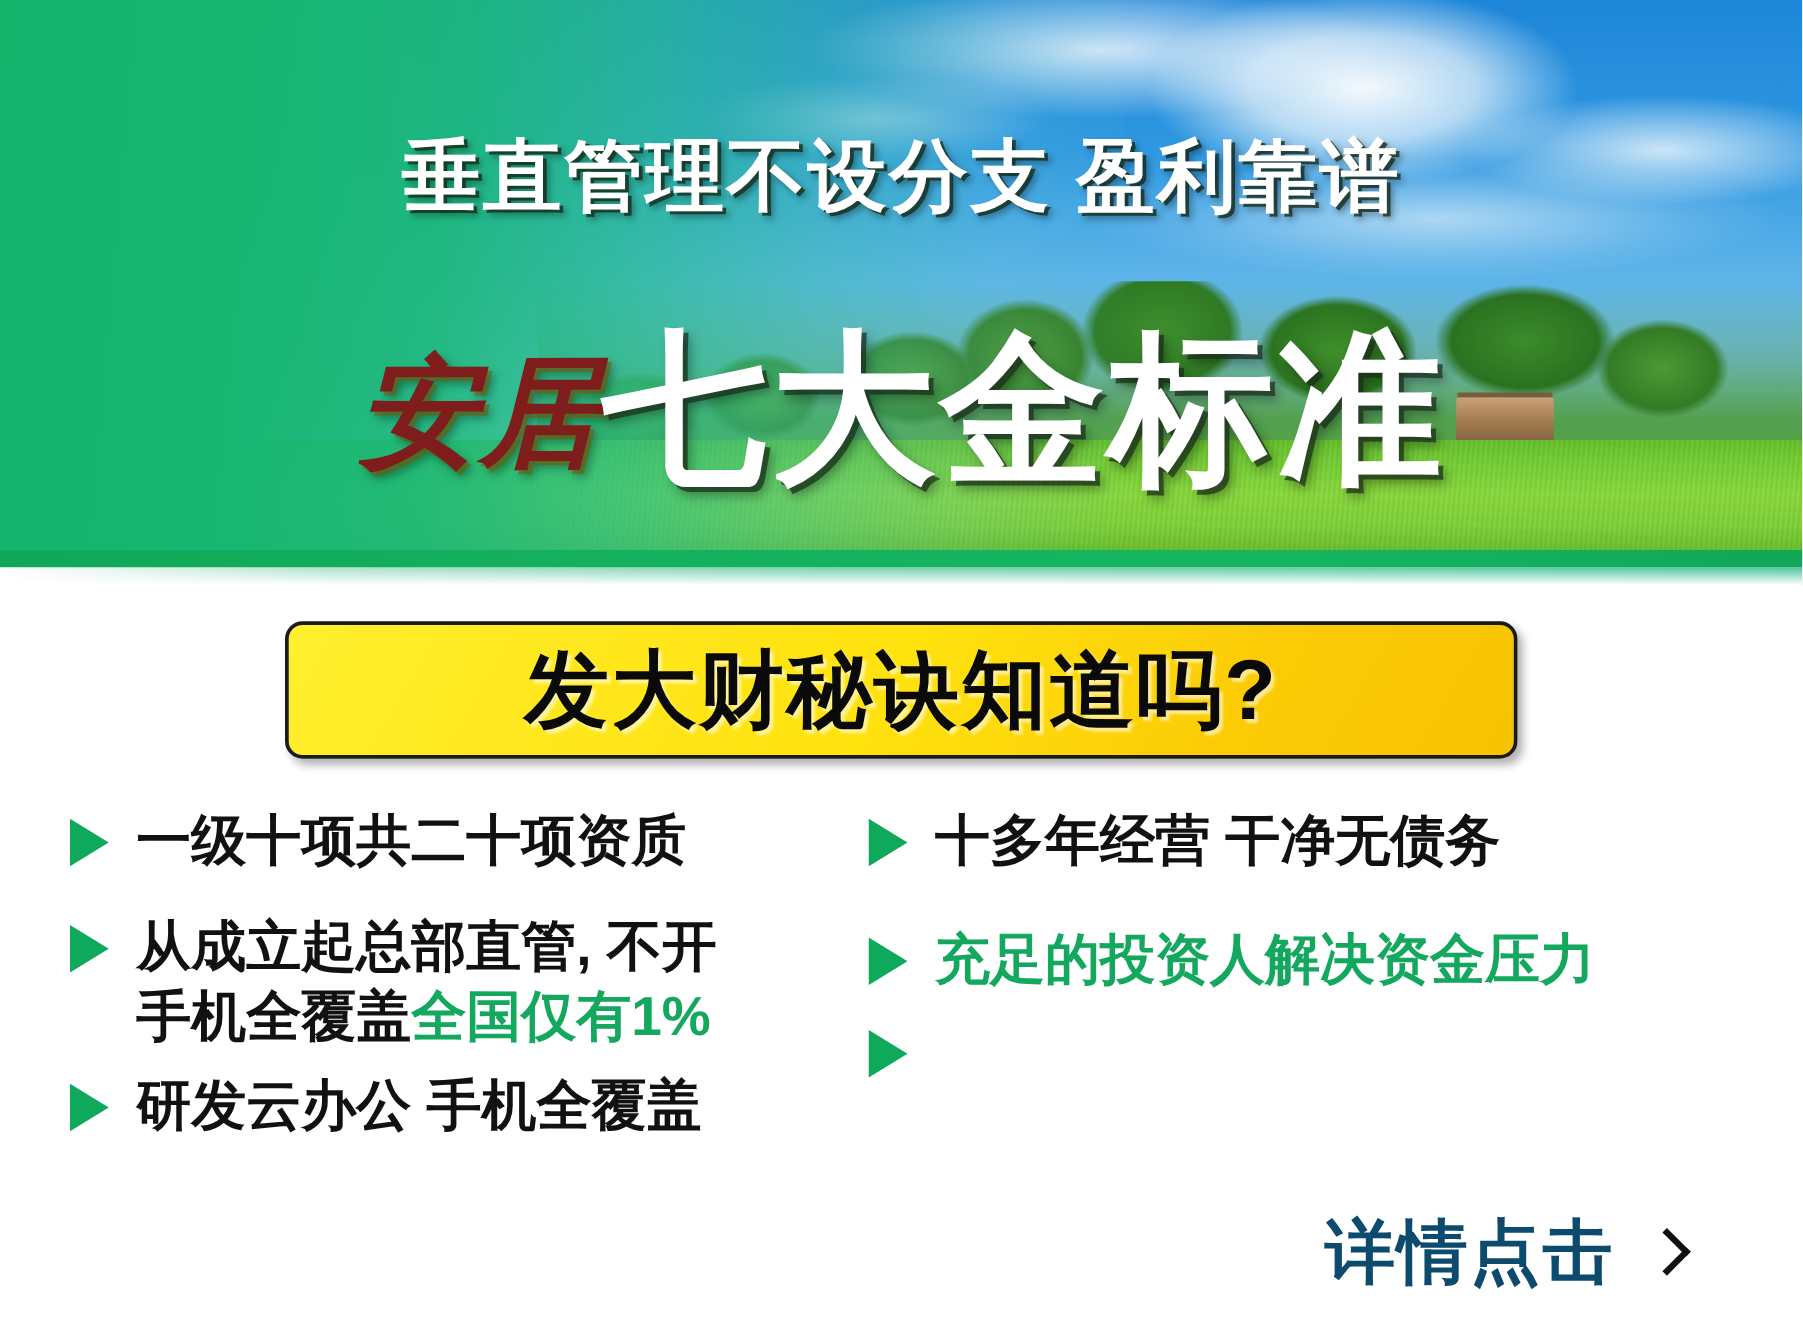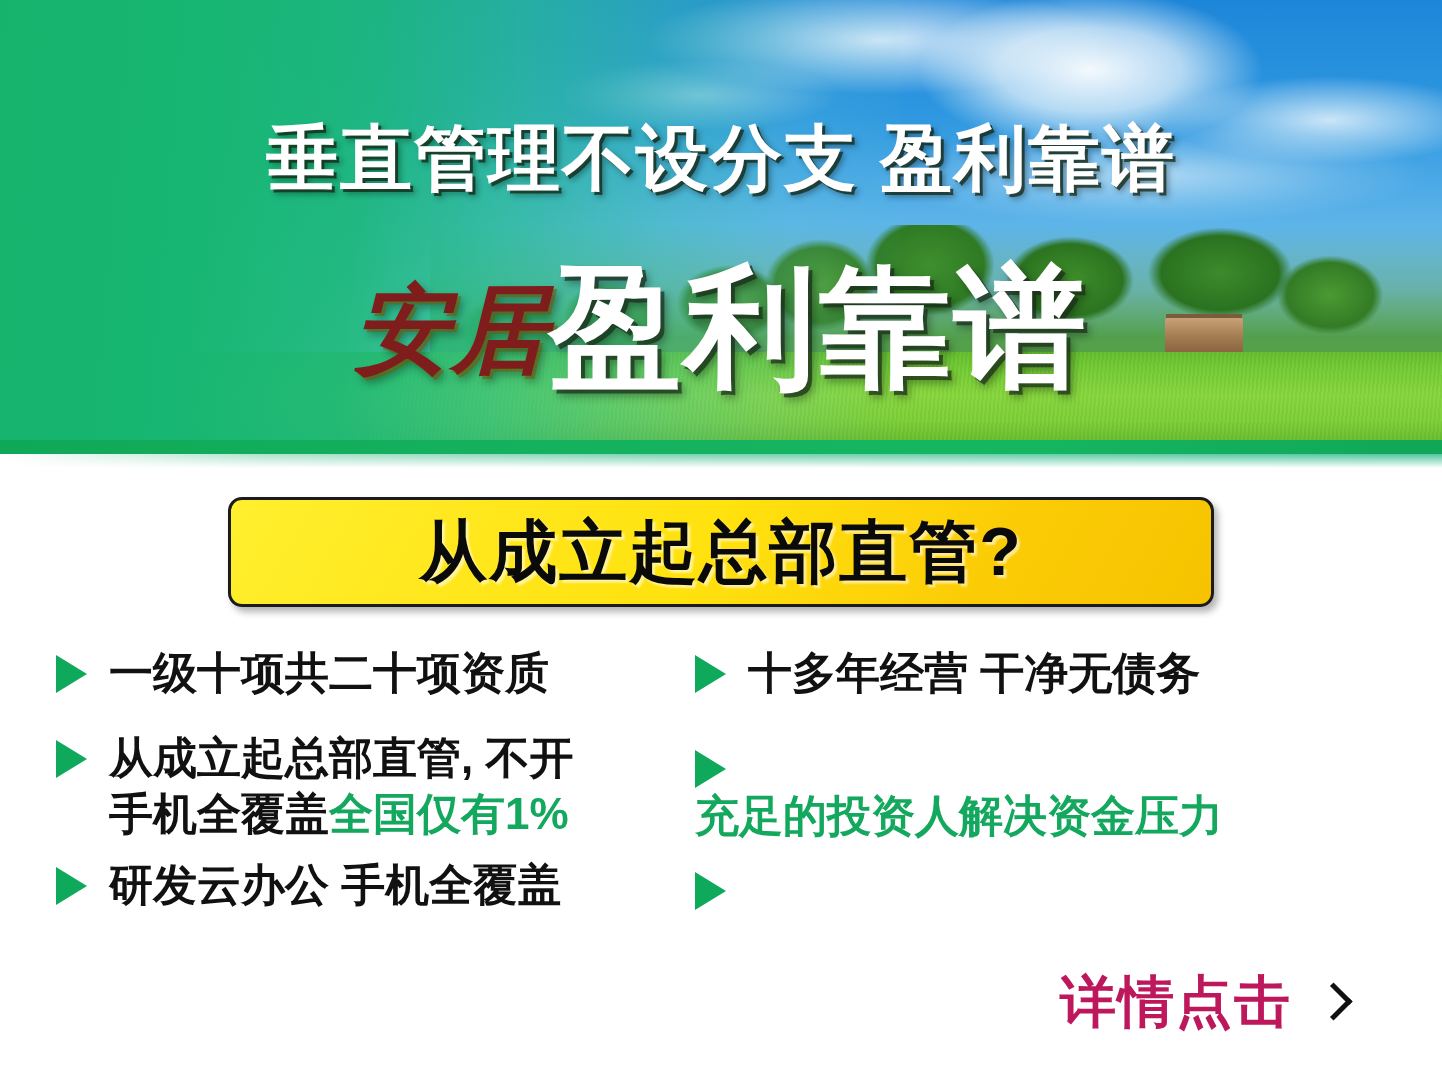--- a/index.html
+++ b/index.html
@@ -110,24 +110,24 @@
   }
   .hero-bar-fade:after{
     content:"";
     position:absolute; left:0; top:0; right:0; bottom:0;
     background: linear-gradient(180deg, rgba(255,255,255,0) 0%, #ffffff 100%);
   }
 
   
   .headline1 {
     position: absolute;
-    left: 0; top: 122px;
+    left: 0; top: 110px;
     width: 1442px;
     text-align: center;
-    font-size: 72px;
+    font-size: 63px;
     line-height: 1;
     font-weight: bold;
     color: #ffffff;
     letter-spacing: 2px;
     white-space: nowrap;
     text-shadow:
       3px 3px 0 rgba(20,40,20,0.75),
       5px 5px 6px rgba(0,0,0,0.35);
   }
   .headline2 {
@@ -254,34 +254,34 @@
     font-weight: bold;
     color: #111111;
     white-space: nowrap;
   }
   .feat-text.green { color: #13A85E; }
   .hl-green { color: #13A85E; }
 
   .fl-1 { margin-bottom: 30px; }
   .fl-2 { margin-bottom: 16px; }
   .fr-1 { margin-bottom: 40px; }
-  .fr-2 { margin-bottom: 18px; flex-direction: column; }
+  .fr-2 { margin-bottom: 18px; }
 
   
   .cta {
     position: absolute;
     left: 1060px; top: 965px;
     display: flex;
     align-items: center;
     cursor: pointer;
   }
   .cta-text {
     font-size: 56px;
     font-weight: bold;
-    color: #be185d;
+    color: #0c4a6e;
     letter-spacing: 2px;
     white-space: nowrap;
   }
   .cta-chevron {
     margin-left: 26px;
     width: 26px; height: 46px;
     position: relative;
   }
   .cta-chevron:before {
     content: "";
@@ -301,29 +301,29 @@
   <div class="hero">
     <div class="sky"></div>
     <div class="treeline"></div>
     <div class="cabin"></div>
     <div class="grass"></div>
     <div class="green-overlay"></div>
 
     <div class="headline1">垂直管理不设分支 盈利靠谱</div>
 
     <div class="headline2">
-      <span class="anju">安居</span><span class="qida">盈利靠谱</span>
+      <span class="anju">安居</span><span class="qida">七大金标准</span>
     </div>
 
     <div class="hero-bar"></div>
     <div class="hero-bar-fade"></div>
   </div>
 
   <div class="yellow-banner">
-    <span class="btxt">从成立起总部直管?</span>
+    <span class="btxt">发大财秘诀知道吗?</span>
   </div>
 
 
   <div class="features">
 
     <div class="col-left">
 
       <div class="feat fl-1">
         <span class="bullet"></span>
         <span class="feat-text">一级十项共二十项资质</span>

